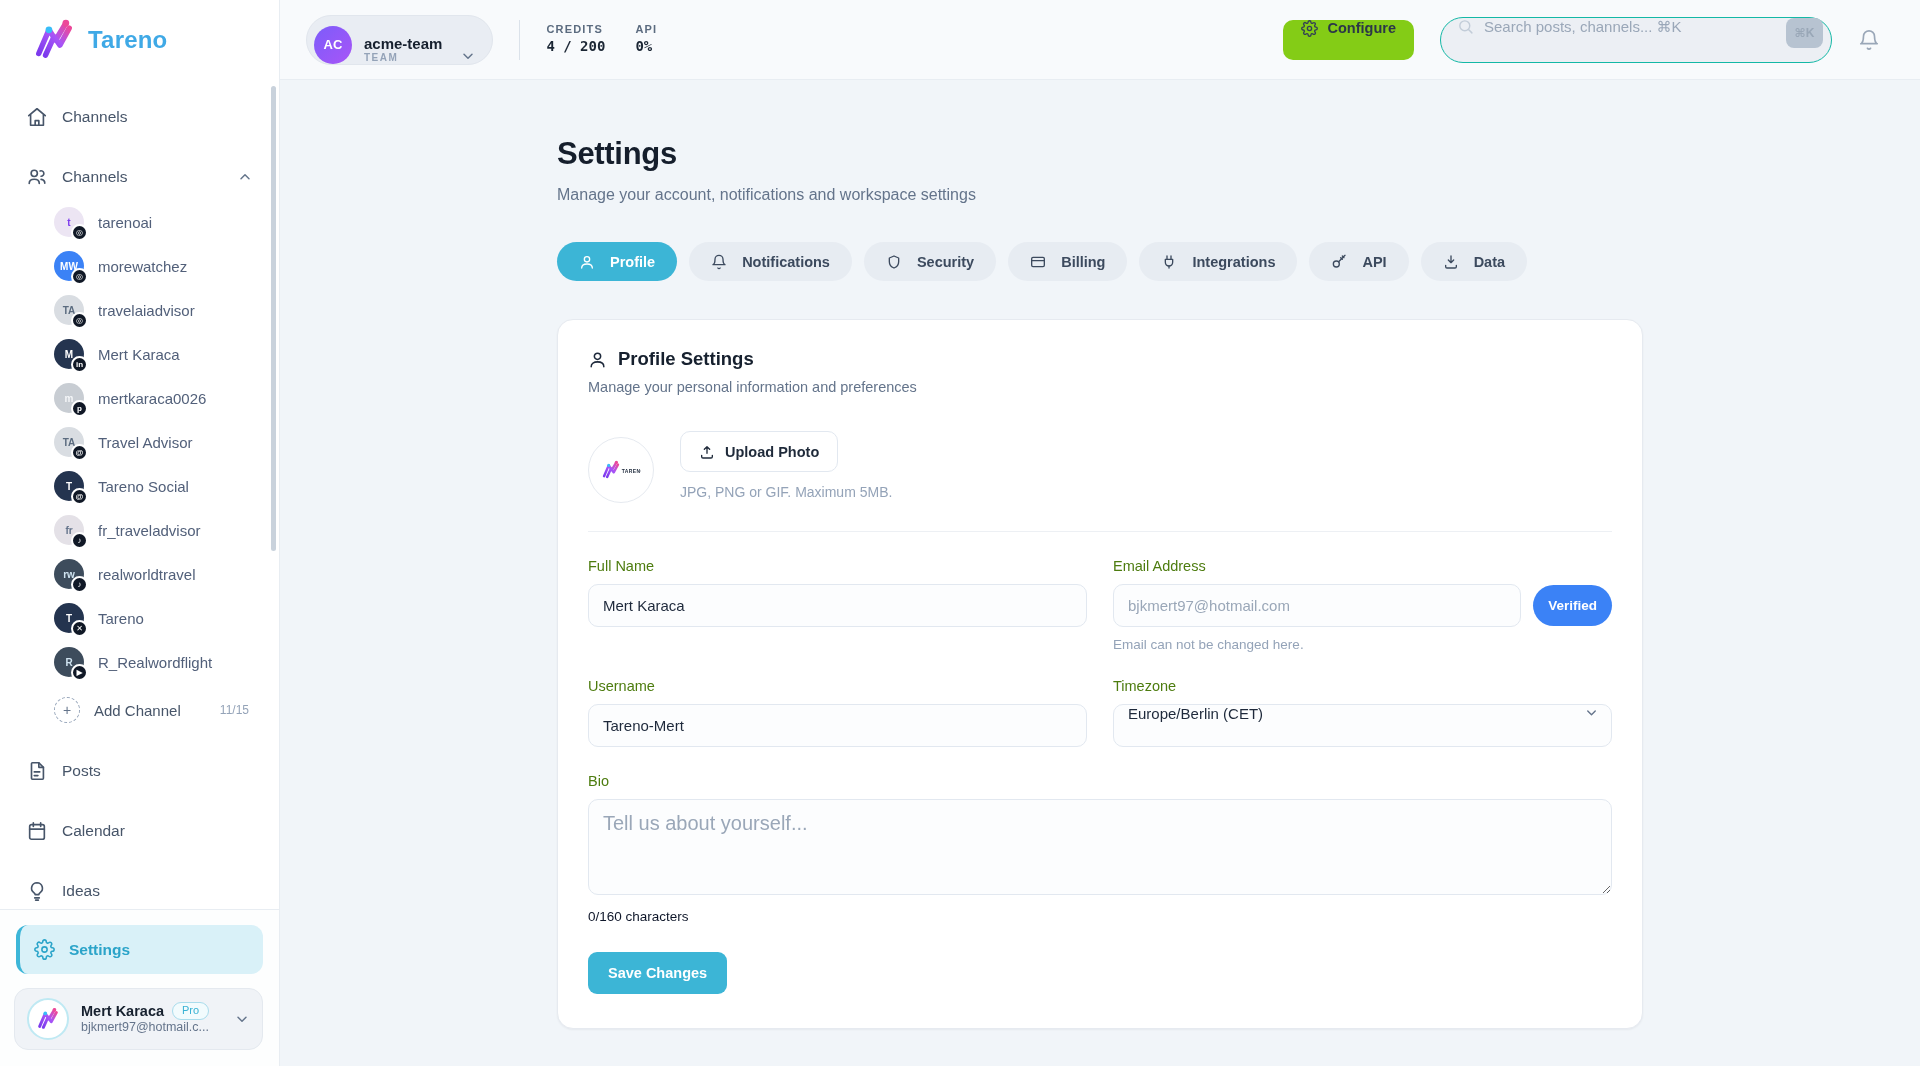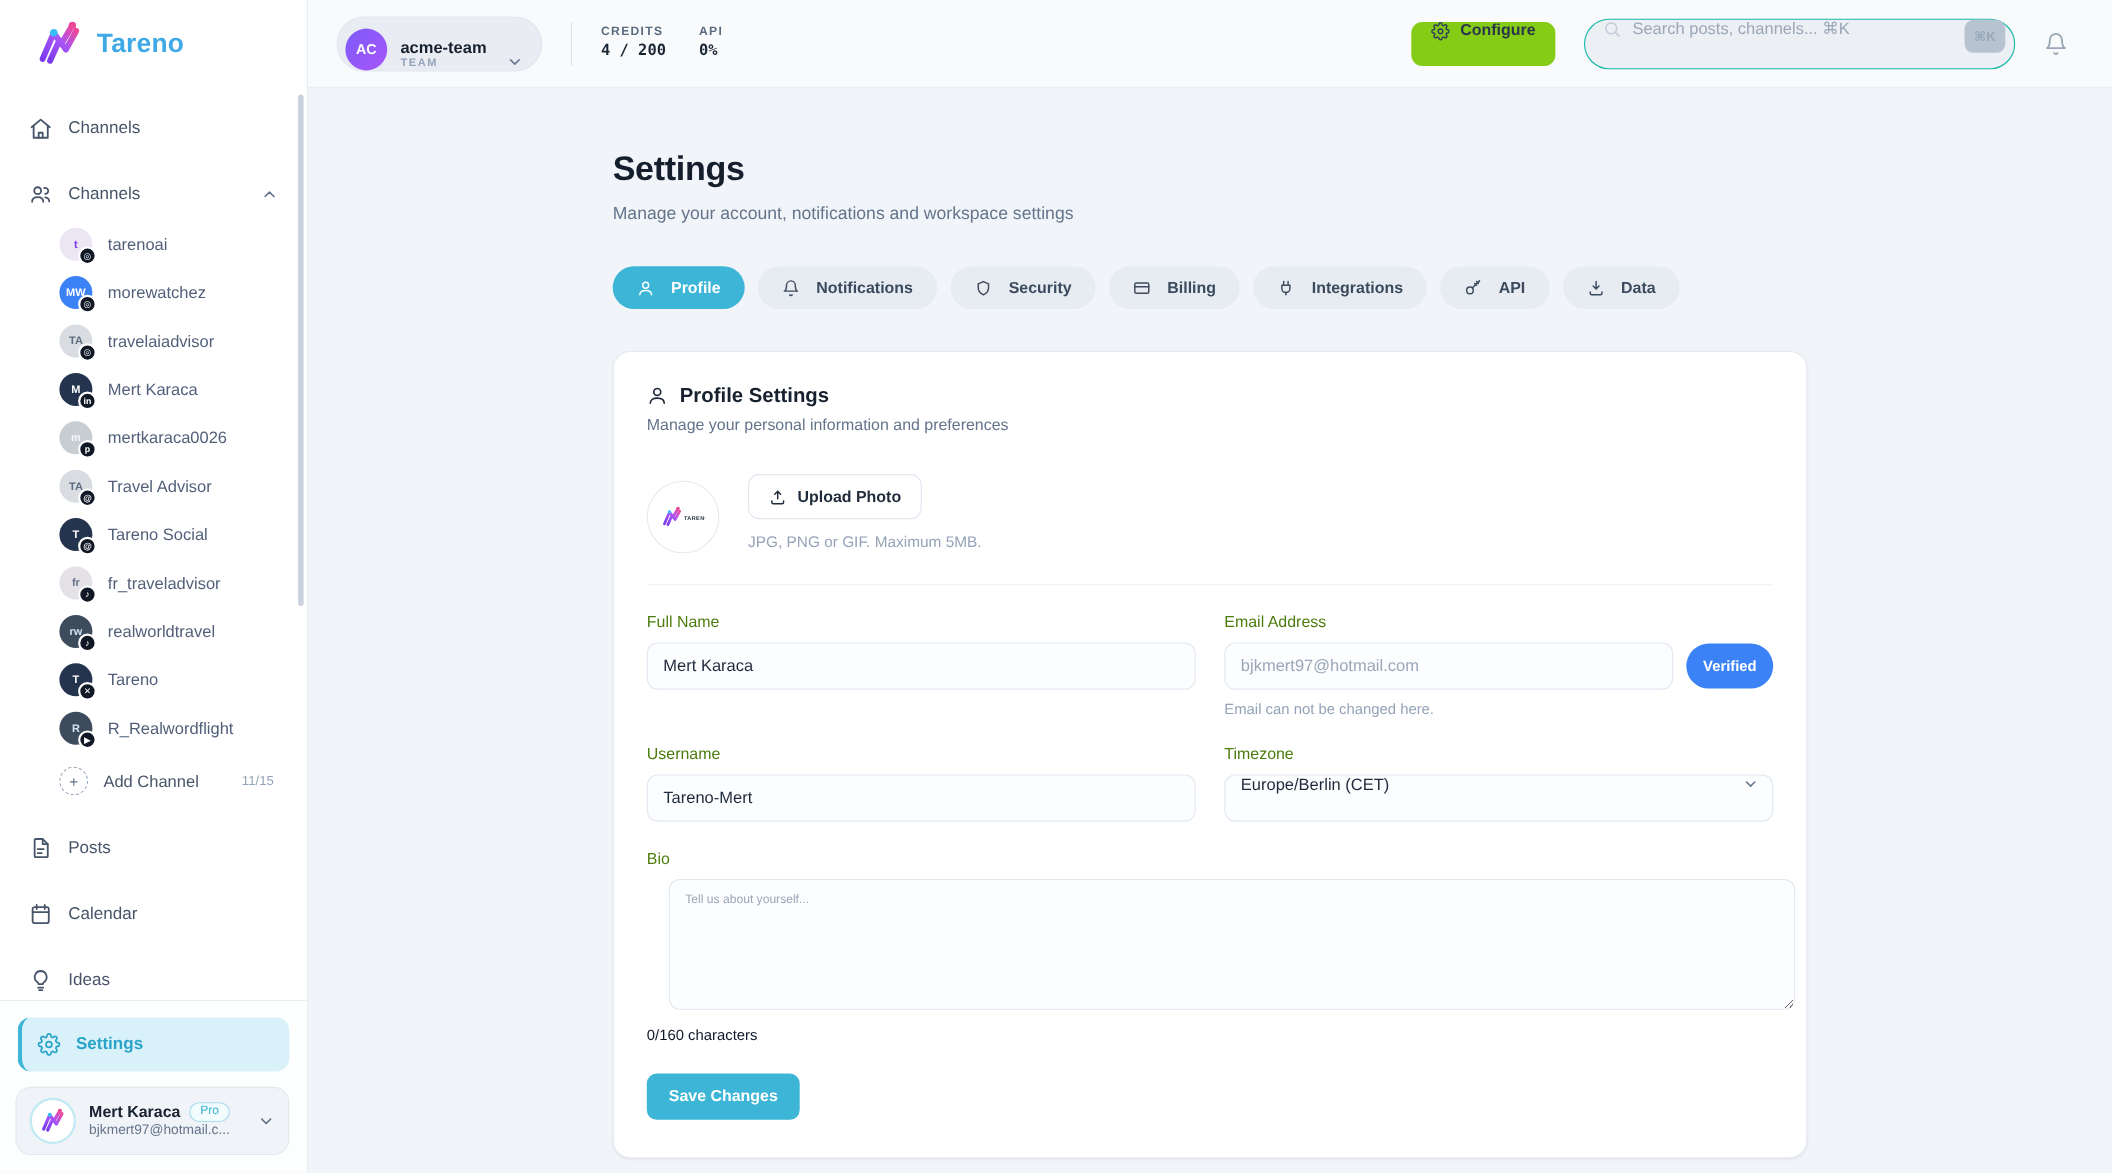--- a/index.html
+++ b/index.html
@@ -88,21 +88,21 @@
   .field-label { display:block; font-size:14.5px; font-weight:normal; color:#4d7c0f; margin-bottom:10px; }
   .text-input { width:100%; height:43px; border:1px solid #e2e8f0; border-radius:10px; background:#fcfdfe; padding:0 14px; font-size:15px; color:#1e293b; font-family:inherit; outline:none; }
   .text-input.muted { color:#9aa7b8; }
   .email-row { display:flex; align-items:center; gap:12px; }
   .verified-badge { height:41px; padding:0 15px; background:#3b82f6; color:#fff; border:none; border-radius:999px; font-size:13.5px; font-weight:bold; font-family:inherit; cursor:pointer; flex:0 0 auto; }
   .helper-text { margin-top:10px; font-size:13.5px; color:#94a3b8; }
   .select-box { position:relative; display:flex; align-items:flex-start; height:43px; border:1px solid #e2e8f0; border-radius:10px; background:#fcfdfe; padding:0 14px; font-size:15px; color:#1e293b; cursor:pointer; }
   .select-box .chev { position:absolute; right:12px; width:15px; height:15px; color:#64748b; }
 
   .bio-block { margin-top:26px; }
-  .bio-textarea { width:100%; height:119px; border:1px solid #e2e8f0; border-radius:10px; background:#fcfdfe; padding:12px 14px; font-size:11px; color:#1e293b; font-family:inherit; outline:none; resize:vertical;margin-left:20px; }
+  .bio-textarea { width:100%; height:96px; border:1px solid #e2e8f0; border-radius:10px; background:#fcfdfe; padding:12px 14px; font-size:20px; color:#1e293b; font-family:inherit; outline:none; resize:vertical; }
   .bio-textarea::placeholder { color:#9aa7b8; }
   .bio-counter { margin-top:10px; font-size:13.5px; color:#0f172a; }
   .save-btn { margin-top:28px; height:42px; padding:0 20px; background:#3cb5d6; color:#fff; border:none; border-radius:9px; font-size:14.5px; font-weight:bold; font-family:inherit; cursor:pointer; }
 </style>
 </head>
 <body>
 
 <svg width="0" height="0" style="position:absolute">
   <defs>
     <linearGradient id="lgrad" x1="0" y1="1" x2="1" y2="0">

